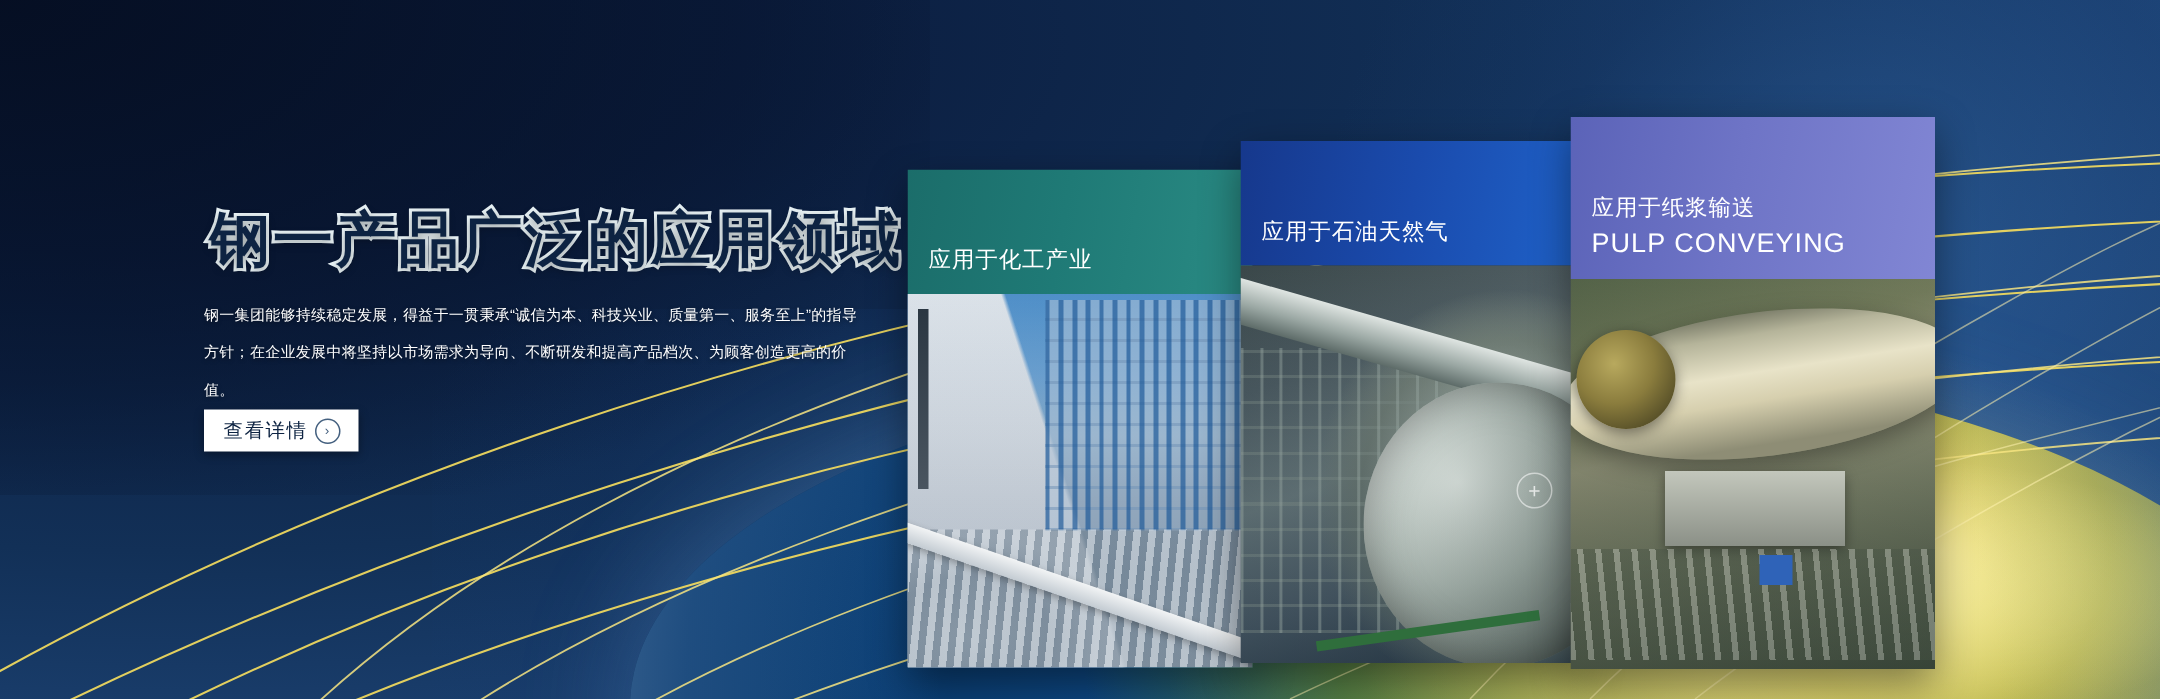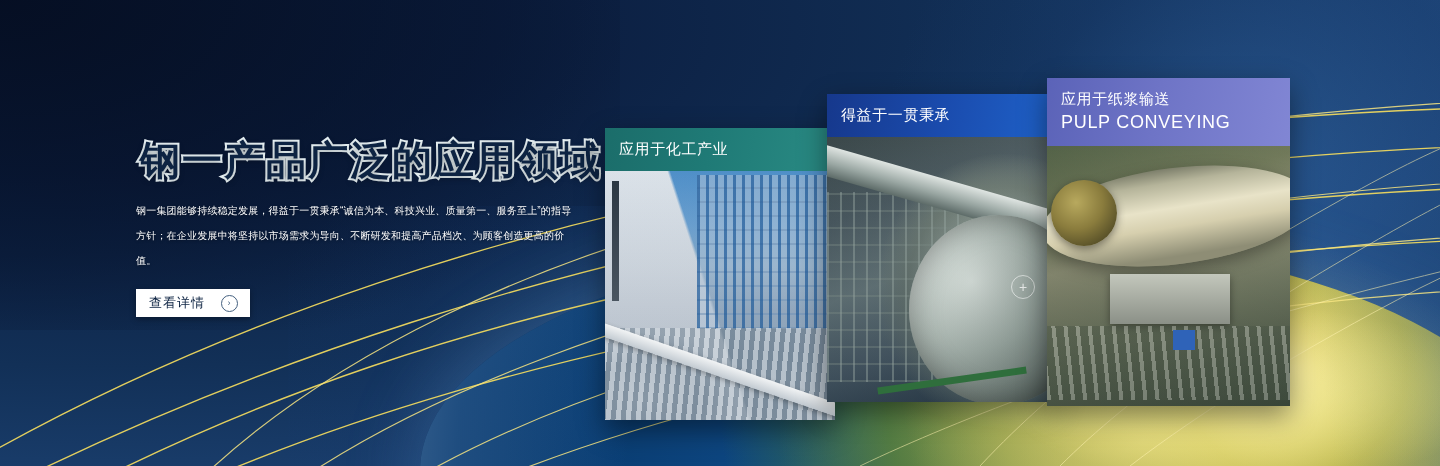--- a/index.html
+++ b/index.html
@@ -83,22 +83,22 @@
     margin:18px 0 0 0;
     width:445px;
     color:#ffffff;
     font-size:10px;
     line-height:25px;
     letter-spacing:.2px;
     text-shadow:0 1px 3px rgba(0,0,0,.45);
   }
 
   .more-btn{
-    display:inline-flex;align-items:center;gap:16px;
-    margin-top:16px;
+    display:inline-flex;align-items:center;gap:5px;
+    margin-top:0;
     padding:5px 12px 5px 13px;
     background:#ffffff;
     color:#0d2342;
     font-size:13px;
     letter-spacing:1px;
     text-decoration:none;
     border:none;
     cursor:pointer;
     box-shadow:0 2px 6px rgba(0,0,0,.35);
   }
@@ -111,34 +111,34 @@
   
   .card{
     position:absolute;
     box-shadow:0 10px 26px rgba(0,0,0,.45);
     overflow:hidden;
   }
   .card-head{
     padding:11px 14px 12px 14px;
     color:#ffffff;
   }
-  .card-head .cn{font-size:15px;letter-spacing:.6px;line-height:1.3;}
+  .card-head .cn{font-size:15px;letter-spacing:.6px;line-height:1.3;margin-top:40px;}
   .card-head .en{font-size:18px;letter-spacing:.7px;line-height:1.35;margin-top:1px;}
 
   .card-photo{position:relative;width:100%;overflow:hidden;}
   .plus-badge{
     position:absolute;width:22px;height:22px;border-radius:50%;
     border:1px solid rgba(255,255,255,.55);
     color:rgba(255,255,255,.75);
     display:flex;align-items:center;justify-content:center;
     font-size:14px;line-height:1;
   }
 
   
-  #card-chemical{left:605px;top:128px;width:230px;}
+  #card-chemical{left:605px;top:113px;width:230px;}
   #card-chemical .card-head{background:linear-gradient(100deg,#1b6d6a 0%,#1f7a76 45%,#2a8b84 100%);}
   #card-chemical .card-photo{height:249px;
     background:
       linear-gradient(180deg, rgba(120,170,215,.0) 0%, rgba(20,50,90,.25) 100%),
       radial-gradient(ellipse 120px 90px at 18% 92%, #b9c3ca 0%, #8d9aa6 45%, rgba(0,0,0,0) 75%),
       linear-gradient(72deg, rgba(226,230,234,.95) 46%, rgba(150,165,180,0) 47%),
       linear-gradient(180deg,#4f8fc8 0%,#6ea4d4 22%,#8fb3cf 38%,#7d93a8 56%,#6e8497 74%,#8d9aa4 100%);
   }
   #card-chemical .pipes{
     position:absolute;left:0;bottom:0;width:100%;height:92px;
@@ -283,21 +283,21 @@
     <div class="card-photo">
       <div class="towers"></div>
       <div class="stack"></div>
       <div class="pipes"></div>
       <div class="diag-pipe"></div>
     </div>
   </div>
 
   <div class="card" id="card-oil">
     <div class="card-head">
-      <div class="cn">得益于一贯秉承</div>
+      <div class="cn">应用于石油天然气</div>
     </div>
     <div class="card-photo">
       <div class="grid-struct"></div>
       <div class="dpipe"></div>
       <div class="vessel"></div>
       <div class="green-pipe"></div>
       <div class="plus-badge">+</div>
     </div>
   </div>
 

